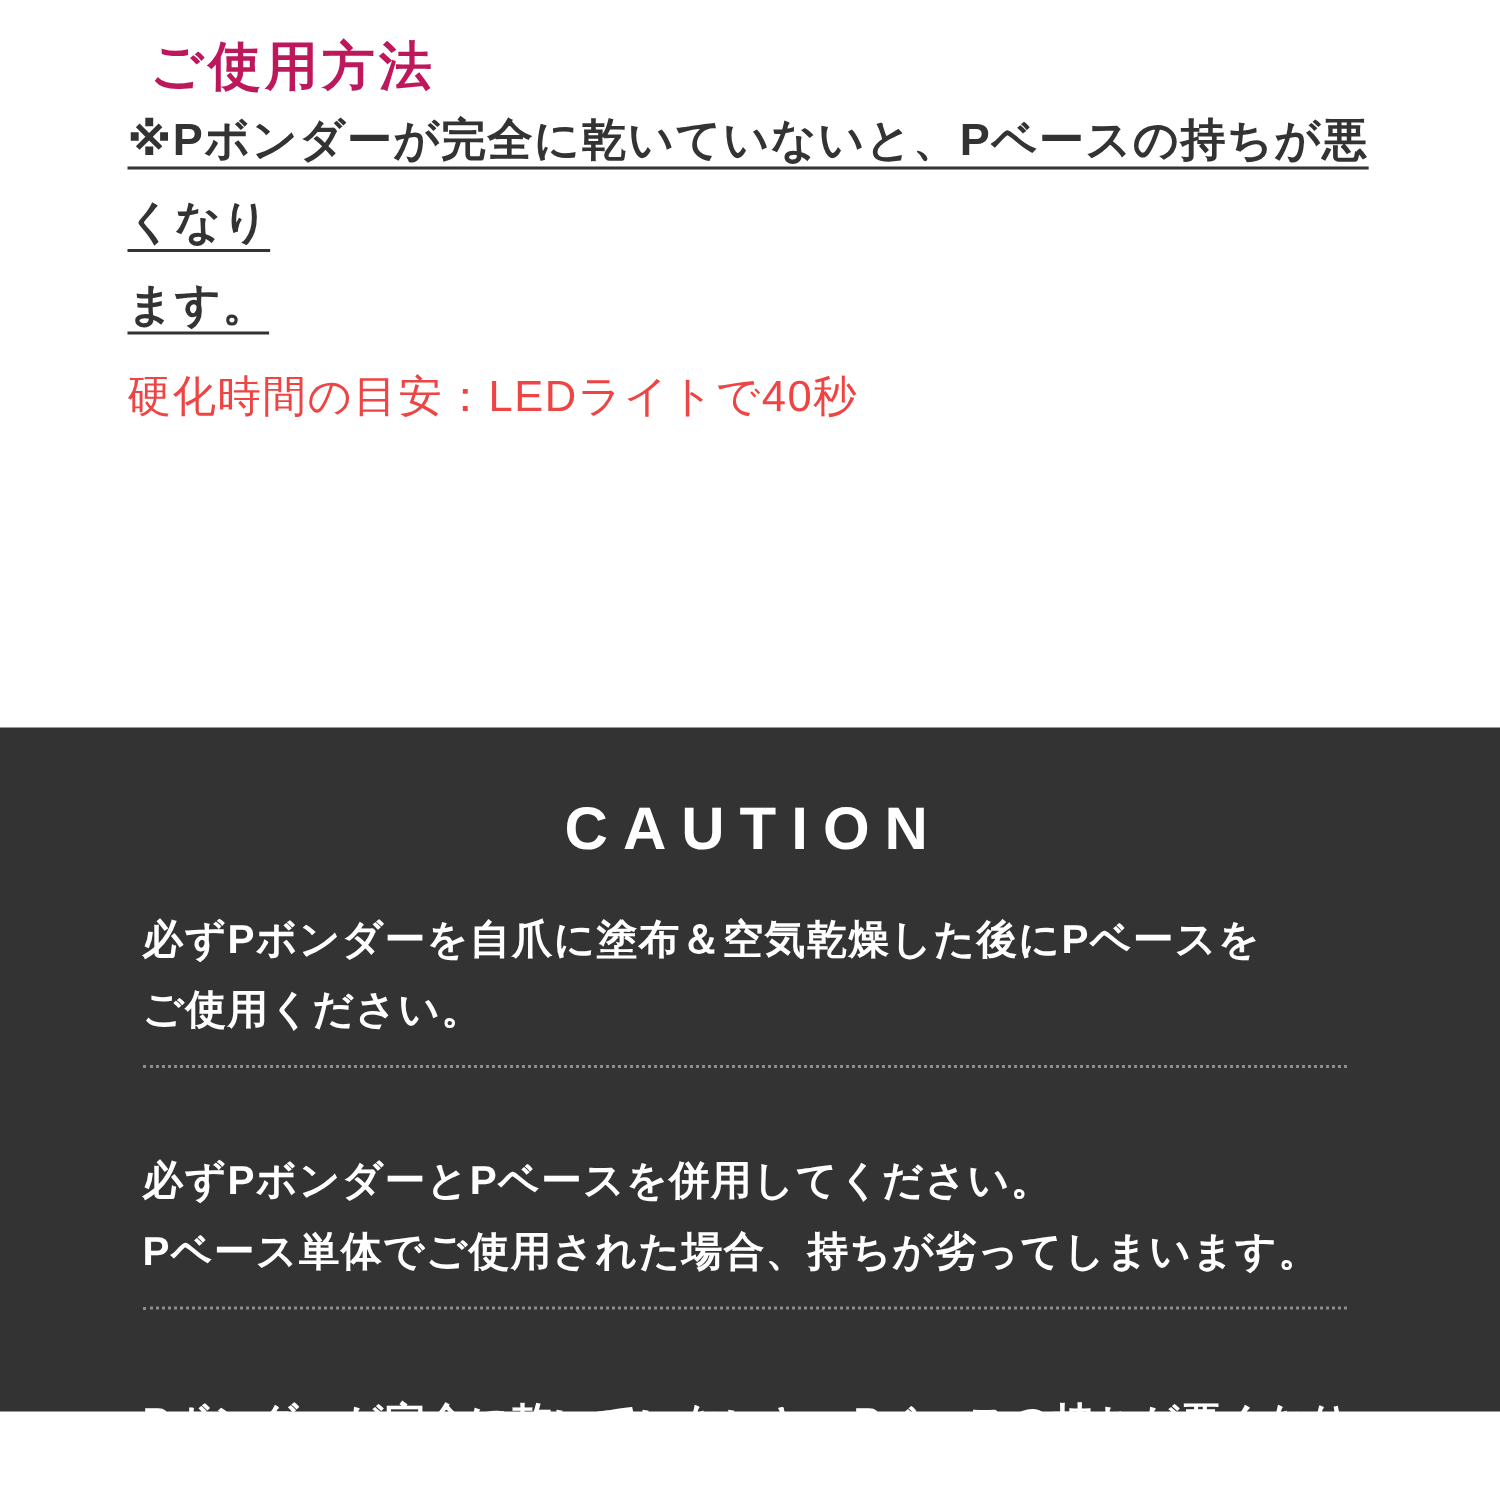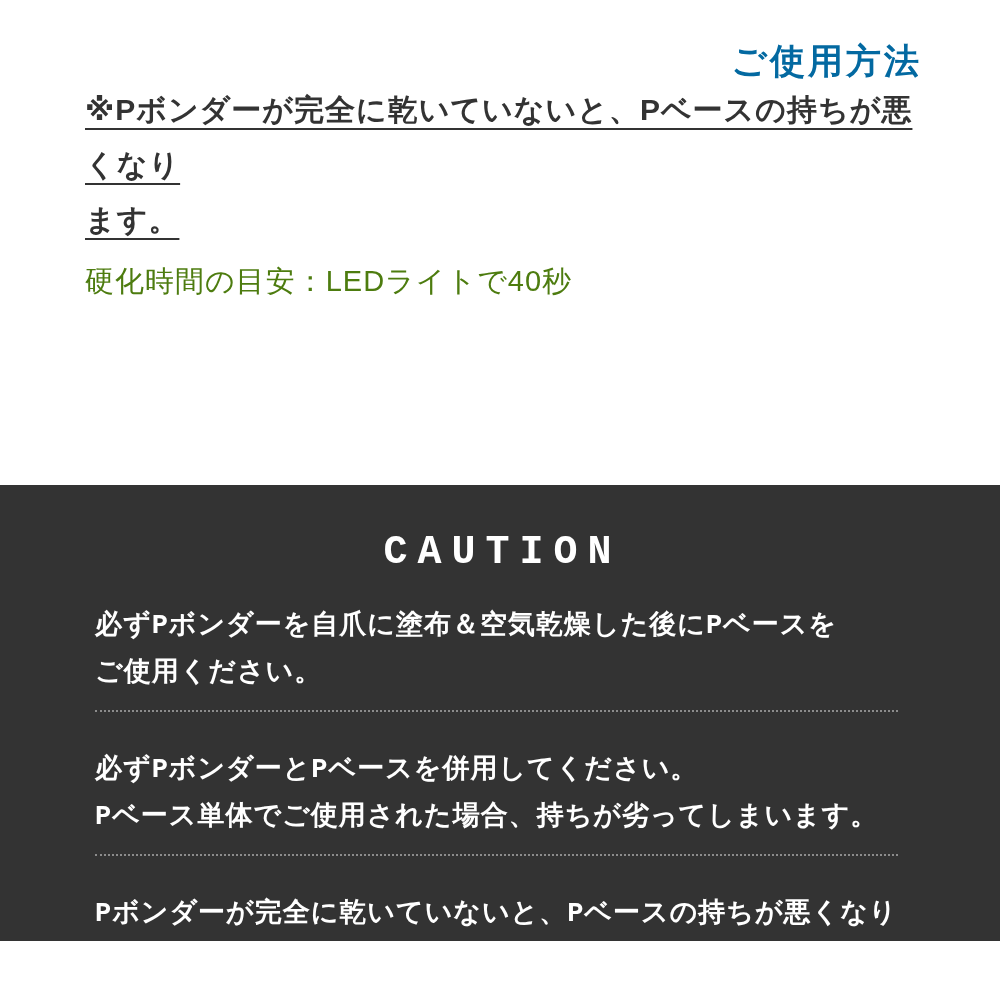--- a/index.html
+++ b/index.html
@@ -10,27 +10,26 @@
     font-family: "Liberation Sans", "DejaVu Sans", sans-serif;
     overflow: hidden;
   }
   
   .usage {
     box-sizing: border-box;
     height: 485px;
     padding: 24px 78px 0 85px;
   }
   .usage-title {
-    margin: 16px 0 0 15px;
+    margin: 0 0 0 15px;
     font-size: 35px;
     line-height: 42px;
     font-weight: 700;
-    color: #0369a1;
+    color: #be185d;
     letter-spacing: 3px;
-    text-align: right;
   }
   .usage-body {
     margin: 20px 0 0;
     font-size: 30px;
     line-height: 55px;
     color: #4d4d4d;
     letter-spacing: 1px;
     white-space: pre-line;
   }
   .usage-note {
@@ -42,30 +41,29 @@
     letter-spacing: 1px;
     white-space: pre-line;
     text-decoration: underline;
     text-decoration-thickness: 2px;
     text-underline-offset: 8px;
   }
   .usage-curing {
     margin: 12px 0 0;
     font-size: 29px;
     line-height: 44px;
-    color: #4d7c0f;
+    color: #ef4444;
     letter-spacing: 1px;
   }
   
   .caution {
     box-sizing: border-box;
     height: 456px;
     background: #333333;
     padding: 0 90px 0 95px;
-    font-family: Liberation Mono, monospace;
   }
   .caution-heading {
     margin: 0;
     padding-top: 46px;
     text-align: center;
     font-size: 40px;
     line-height: 44px;
     font-weight: 700;
     letter-spacing: 10px;
     color: #ffffff;
@@ -73,21 +71,21 @@
   .caution-item {
     margin: 0;
     font-size: 27px;
     line-height: 47px;
     font-weight: 700;
     color: #ffffff;
     letter-spacing: 1px;
     white-space: pre-line;
   }
   .caution-item.first { margin-top: 28px; }
-  .caution-item.later { margin-top: 35px; }
+  .caution-item.later { margin-top: 52px; }
   .divider {
     border: none;
     border-top: 2px dotted #8c8c8c;
     margin: 13px 12px 0 0;
     height: 0;
   }
 </style>
 </head>
 <body>
 

